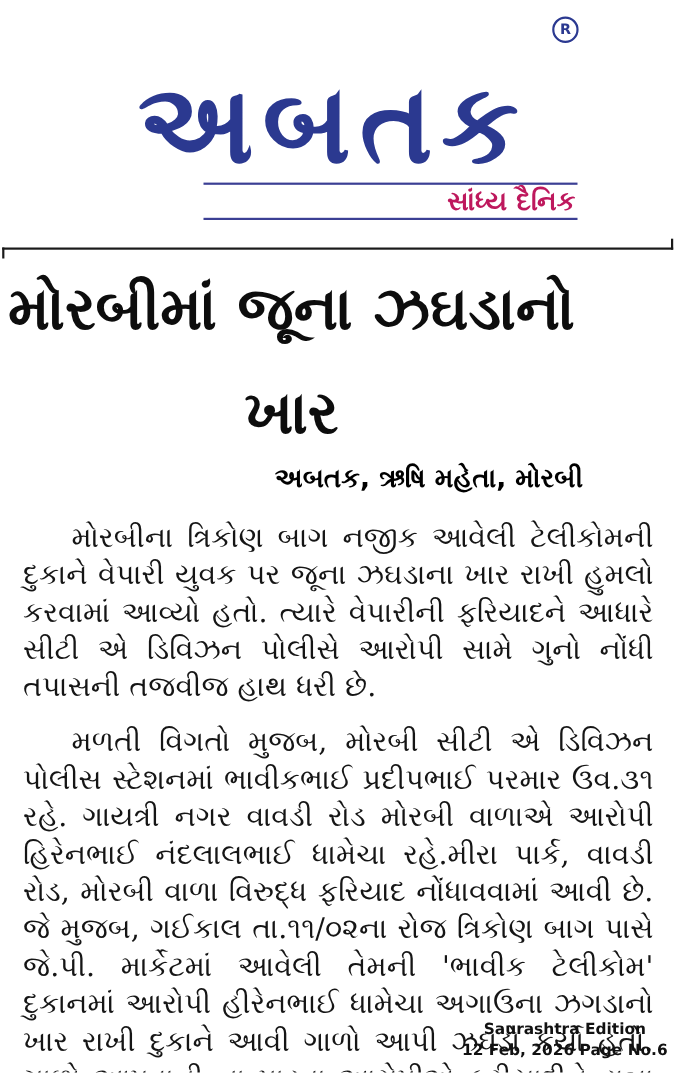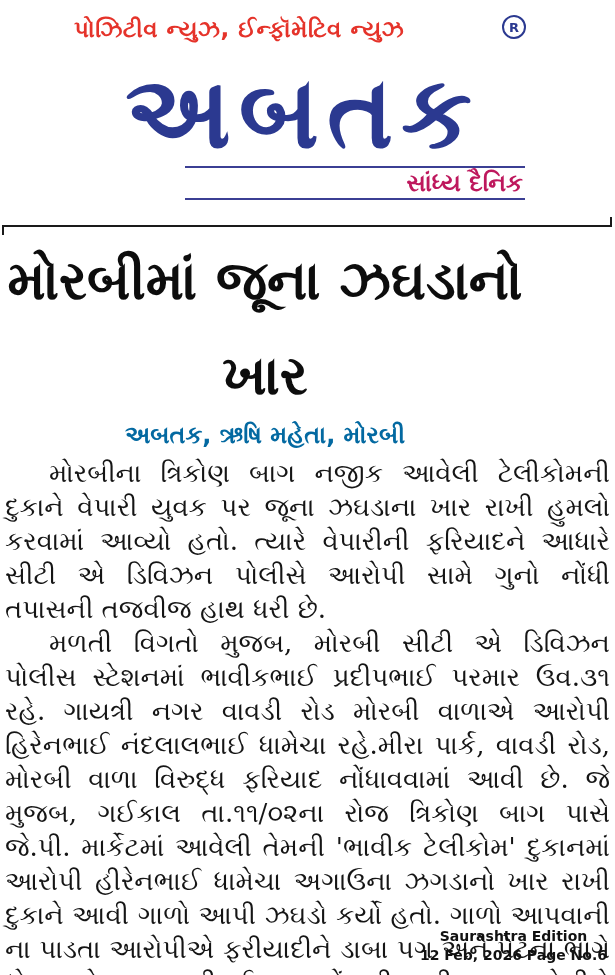--- a/index.html
+++ b/index.html
@@ -77,49 +77,48 @@
     text-align: center;
     font-family: "DejaVu Serif", serif;
     font-size: 54px; font-weight: bold;
     line-height: 95px;
     color: #0d0d0d;
   }
 
   .byline {
     position: absolute; top: 421px; left: 0;
     width: 530px;
-    text-align: center;
+    text-align: right;
     font-size: 24px; font-weight: bold;
-    color: #0369a1;
+    color: #000000;
   }
 
   .body-text {
     position: absolute; top: 456px; left: 5px;
     width: 605px;
     font-family: "DejaVu Serif", serif;
     font-size: 26px; line-height: 34px;
     text-align: justify;
     color: #151515;
   }
-  .body-text p { margin: 0; text-indent: 44px; }
+  .body-text p { margin: 16px; text-indent: 44px; }
 
   
   .footer {
     position: absolute; right: 8px; bottom: 10px;
     text-align: center;
     font-size: 14px; font-weight: 600;
     line-height: 19px;
     color: #111111;
   }
 </style>
 </head>
 <body>
 
 <div class="masthead">
-  <div class="tagline">પોઝિટીવ ન્યુઝ, ઈન્ફૉમેટિવ ન્યુઝ</div>
 
   <div class="reg-mark">R</div>
 
   <div class="logo">અબતક</div>
 
   <div class="sub-banner">
     <div class="rule"></div>
     <div class="sub-text">સાંધ્ય દૈનિક</div>
     <div class="rule"></div>
   </div>

